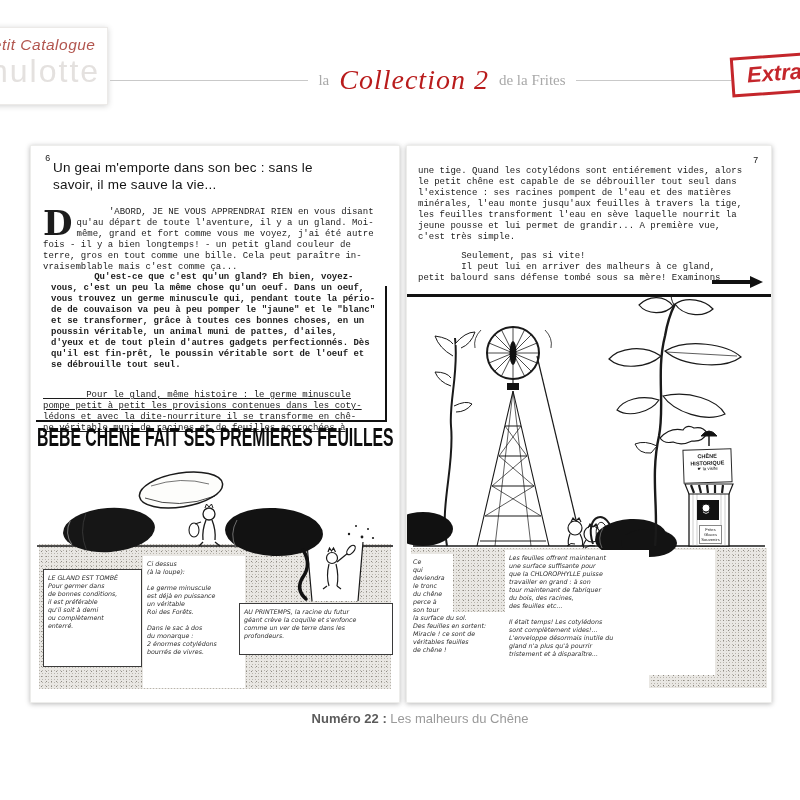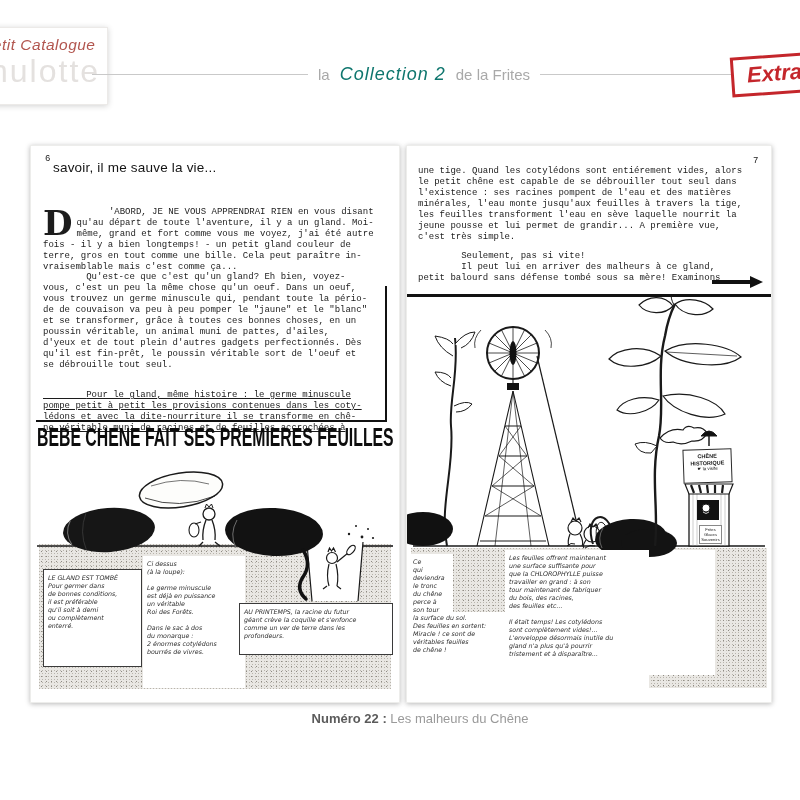--- a/index.html
+++ b/index.html
@@ -6,24 +6,24 @@
   #canvas{position:relative;width:800px;height:800px;background:#ffffff;overflow:hidden;
           font-family:"Liberation Sans",sans-serif;}
 
   
   #logo-card{position:absolute;left:-62px;top:27px;width:168px;height:76px;background:#fff;
              border:1px solid #eceae8;box-shadow:0 1px 6px rgba(0,0,0,.18);}
   #logo-line1{position:absolute;left:-18px;top:36px;font-size:15.5px;letter-spacing:.5px;
               font-style:italic;white-space:nowrap;}
   #logo-line2{position:absolute;left:-10px;top:53px;font-size:32px;letter-spacing:2px;
               color:#e4e1df;white-space:nowrap;}
-  #collection-bar{position:absolute;left:92px;top:64px;width:664px;display:flex;
-                  align-items:center;gap:10px;color:#a9a9a9;font-size:15px;}
+  #collection-bar{position:absolute;left:110px;top:64px;width:664px;display:flex;
+                  align-items:center;gap:10px;color:#a9a9a9;font-size:15px;font-family:Liberation Serif, serif;}
   #collection-bar .rule{flex:1;border-top:1px solid #c9c9c9;height:0;}
-  #collection-script{font-size:18px;color:#0f766e;font-style:italic;letter-spacing:1px;}
+  #collection-script{font-size:28px;color:#b91c1c;font-style:italic;letter-spacing:1px;}
   #extrait-stamp{position:absolute;left:731px;top:54px;padding:3px 16px 5px 13px;
                  border:3px solid; font-size:22px;font-weight:bold;font-style:italic;
                  transform:rotate(-4deg);background:#fff;white-space:nowrap;}
 
   
   .page{position:absolute;top:145px;height:556px;background:#fff;border:1px solid #ededeb;
         box-shadow:0 1px 5px rgba(0,0,0,.28);overflow:hidden;}
   #left-page{left:30px;width:368px;}
   #right-page{left:406px;width:364px;}
   .pagenum{position:absolute;font-size:9px;color:#222;font-family:"Liberation Mono",monospace;}
@@ -89,32 +89,33 @@
     <span>de la Frites</span>
     <div class="rule"></div>
   </div>
 
   <div id="extrait-stamp" style="color:#c4262b;border-color:#c4262b;">Extrait</div>
 
   <div class="page" id="left-page">
     <span class="pagenum" style="left:14px;top:8px;">6</span>
 
     <div id="lp-heading">
+      <div>Un geai m'emporte dans son bec : sans le</div>
       <div class="l2">savoir, il me sauve la vie...</div>
     </div>
 
     <div class="tw" style="left:12px;top:50px;">
       <span class="dropcap">D</span><span>'ABORD, JE NE VOUS APPRENDRAI RIEN en vous disant
 qu'au départ de toute l'aventure, il y a un gland. Moi-
 même, grand et fort comme vous me voyez, j'ai été autre
 fois - il y a bien longtemps! - un petit gland couleur de
 terre, gros en tout comme une bille. Cela peut paraître in-
 vraisemblable mais c'est comme ça...</span>
     </div>
-    <div class="tw" style="left:12px;top:126px;">        Qu'est-ce que c'est qu'un gland? Eh bien, voyez-
+    <div class="tw" style="left:20px;top:126px;font-weight:bold;">        Qu'est-ce que c'est qu'un gland? Eh bien, voyez-
 vous, c'est un peu la même chose qu'un oeuf. Dans un oeuf,
 vous trouvez un germe minuscule qui, pendant toute la pério-
 de de couvaison va peu à peu pomper le "jaune" et le "blanc"
 et se transformer, grâce à toutes ces bonnes choses, en un
 poussin véritable, un animal muni de pattes, d'ailes,
 d'yeux et de tout plein d'autres gadgets perfectionnés. Dès
 qu'il est fin-prêt, le poussin véritable sort de l'oeuf et
 se débrouille tout seul.</div>
     <div class="tw" style="left:12px;top:244px;text-decoration:underline;">        Pour le gland, même histoire : le germe minuscule
 pompe petit à petit les provisions contenues dans les coty-

